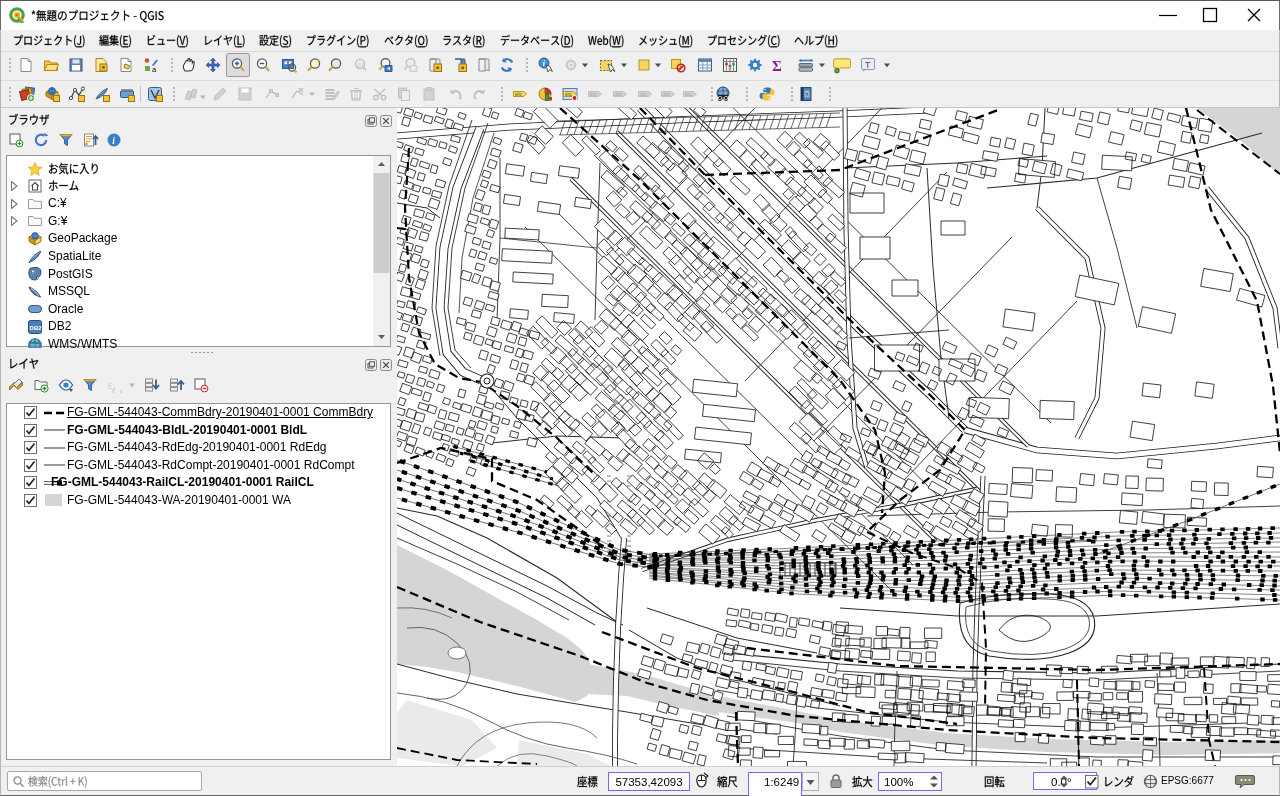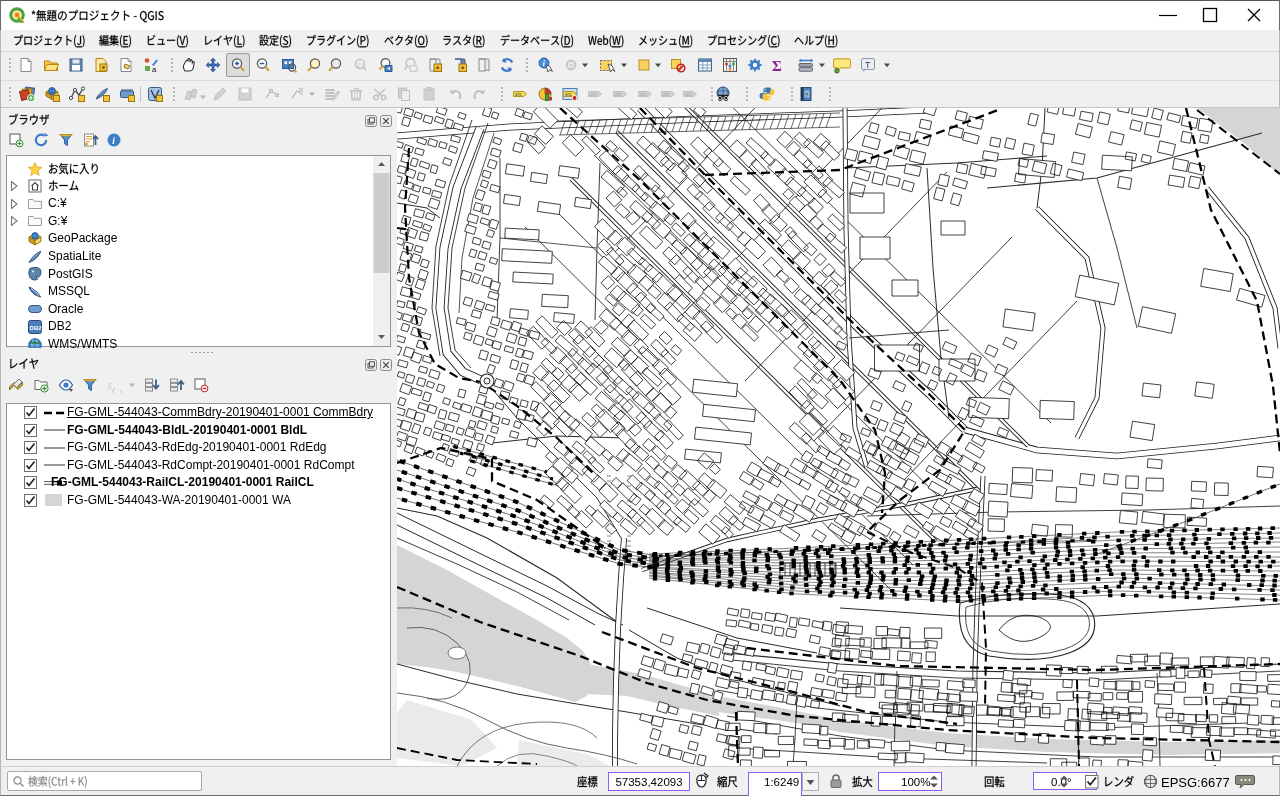--- a/index.html
+++ b/index.html
@@ -702,21 +702,21 @@
   </svg>
 <svg class="abs" style="left:829px;top:773px" width="14" height="16">
     <rect x="2" y="7" width="10" height="7.5" rx="1" fill="#9a9a9a" stroke="#6a6a6a"></rect>
     <path d="M4 7 V5 a3 3 0 0 1 6 0 V7" fill="none" stroke="#6a6a6a" stroke-width="1.5"></path>
   </svg>
 <svg style="position:absolute;left:850px;top:770.8px;overflow:visible" width="4" height="4">
     <g transform="translate(2,15.2) scale(0.85,1)" fill="#000" stroke="#000" stroke-width="0.22">
       <path d="M7.7 -10.2H8.7V-7.8H7.7ZM5.2 -8.2H11.6V-7.3H5.2ZM4.7 -8.2H5.7V-5.4Q5.7 -4.7 5.6 -3.9Q5.5 -3.0 5.4 -2.2Q5.2 -1.3 4.9 -0.5Q4.6 0.3 4.1 1.0Q4.1 0.9 3.9 0.8Q3.8 0.7 3.6 0.6Q3.5 0.5 3.4 0.4Q3.8 -0.2 4.1 -0.9Q4.4 -1.7 4.5 -2.5Q4.7 -3.2 4.7 -4.0Q4.7 -4.7 4.7 -5.4ZM7.7 -6.5 8.7 -6.4Q8.5 -5.6 8.3 -4.8Q8.2 -4.0 7.9 -3.1Q7.7 -2.3 7.5 -1.6Q7.3 -0.9 7.1 -0.3L6.3 -0.4Q6.5 -1.0 6.7 -1.8Q6.9 -2.6 7.1 -3.4Q7.2 -4.2 7.4 -5.0Q7.6 -5.8 7.7 -6.5ZM5.4 -0.7Q6.0 -0.7 6.9 -0.8Q7.8 -0.9 8.8 -0.9Q9.8 -1.0 10.8 -1.1L10.8 -0.3Q9.9 -0.2 8.9 -0.1Q8.0 0.0 7.1 0.1Q6.2 0.2 5.5 0.2ZM9.1 -3.6 9.9 -3.9Q10.3 -3.1 10.7 -2.3Q11.1 -1.5 11.4 -0.7Q11.7 0.0 11.8 0.6L10.9 1.0Q10.8 0.4 10.5 -0.4Q10.3 -1.2 9.9 -2.0Q9.5 -2.9 9.1 -3.6ZM0.3 -3.8Q1.1 -4.0 2.1 -4.3Q3.2 -4.6 4.3 -4.9L4.4 -4.0Q3.4 -3.7 2.4 -3.4Q1.4 -3.1 0.5 -2.8ZM0.5 -7.8H4.3V-6.9H0.5ZM2.2 -10.3H3.1V-0.2Q3.1 0.2 3.0 0.5Q2.9 0.7 2.7 0.8Q2.4 0.9 2.0 0.9Q1.6 1.0 1.0 1.0Q1.0 0.8 0.9 0.5Q0.8 0.3 0.7 0.0Q1.2 0.1 1.5 0.1Q1.8 0.1 1.9 0.1Q2.1 0.1 2.1 0.0Q2.2 -0.0 2.2 -0.2Z M13.0 -6.8H23.7V-5.8H13.0ZM18.9 -6.4Q19.3 -4.9 20.0 -3.6Q20.7 -2.4 21.7 -1.4Q22.6 -0.5 23.9 0.1Q23.8 0.2 23.6 0.3Q23.5 0.5 23.4 0.7Q23.3 0.8 23.2 1.0Q21.9 0.3 20.8 -0.7Q19.8 -1.8 19.1 -3.1Q18.4 -4.5 18.0 -6.1ZM17.8 -10.2H18.8Q18.8 -9.4 18.8 -8.5Q18.7 -7.5 18.6 -6.4Q18.5 -5.4 18.1 -4.3Q17.8 -3.3 17.2 -2.3Q16.6 -1.3 15.7 -0.5Q14.8 0.4 13.4 1.0Q13.3 0.8 13.1 0.5Q12.9 0.3 12.7 0.2Q14.0 -0.4 14.9 -1.2Q15.8 -2.0 16.3 -2.9Q16.9 -3.8 17.2 -4.8Q17.5 -5.8 17.6 -6.7Q17.7 -7.7 17.8 -8.6Q17.8 -9.5 17.8 -10.2Z"></path>
     </g>
   </svg>
-<div class="inbox" style="left:878px;top:771.5px;width:64px;height:19.5px;padding-left:22px;line-height:18px">100%</div>
+<div class="inbox" style="left:878px;top:771.5px;width:64px;height:19.5px;padding-left:5px;line-height:18px">100%</div>
 <svg class="abs" style="left:928px;top:774px" width="12" height="15">
     <path d="M2 5.5 L6 1.5 L10 5.5 Z M2 9.5 L6 13.5 L10 9.5 Z" fill="#555"></path>
   </svg>
 <svg style="position:absolute;left:982px;top:770.8px;overflow:visible" width="4" height="4">
     <g transform="translate(2,15.2) scale(0.85,1)" fill="#000" stroke="#000" stroke-width="0.22">
       <path d="M4.6 -6.1V-3.3H7.5V-6.1ZM3.7 -6.9H8.5V-2.5H3.7ZM1.0 -9.8H11.2V1.0H10.2V-8.8H2.0V1.0H1.0ZM1.6 -0.6H10.8V0.3H1.6Z M18.7 -9.3H23.5V-8.4H18.7ZM18.2 -5.8H23.9V-4.9H18.2ZM19.9 -5.3 20.9 -5.1Q20.8 -4.5 20.7 -3.8Q20.5 -3.1 20.3 -2.4Q20.2 -1.7 20.0 -1.1Q19.8 -0.5 19.7 0.0L18.8 -0.2Q18.9 -0.7 19.1 -1.3Q19.3 -2.0 19.4 -2.7Q19.6 -3.4 19.7 -4.0Q19.8 -4.7 19.9 -5.3ZM17.9 -0.3Q18.5 -0.4 19.4 -0.4Q20.3 -0.5 21.3 -0.6Q22.3 -0.6 23.3 -0.7L23.3 0.2Q22.4 0.2 21.4 0.3Q20.5 0.4 19.6 0.5Q18.7 0.6 18.0 0.6ZM21.6 -2.9 22.5 -3.2Q22.8 -2.6 23.1 -1.9Q23.4 -1.2 23.7 -0.6Q23.9 0.1 24.0 0.6L23.1 1.0Q23.0 0.4 22.8 -0.2Q22.6 -0.9 22.3 -1.6Q22.0 -2.3 21.6 -2.9ZM12.9 -9.0H18.1V-8.1H12.9ZM12.7 -2.0H18.2V-1.1H12.7ZM15.0 -10.3H15.9V-6.9H15.0ZM15.1 -6.9H15.9V-3.3H15.9V1.0H15.0V-3.3H15.1ZM13.9 -4.7V-3.7H17.1V-4.7ZM13.9 -6.5V-5.4H17.1V-6.5ZM13.1 -7.2H17.9V-2.9H13.1Z"></path>
     </g>
   </svg>
 <div class="inbox" style="left:1033px;top:771.5px;width:64px;height:18px;padding-left:17px;line-height:18px">0.0°</div>
 <svg class="abs" style="left:1058px;top:774px" width="12" height="15">
@@ -728,21 +728,21 @@
   </svg>
 <svg style="position:absolute;left:1101px;top:770.8px;overflow:visible" width="4" height="4">
     <g transform="translate(2,15.2) scale(0.85,1)" fill="#000" stroke="#000" stroke-width="0.22">
       <path d="M2.7 -0.4Q2.8 -0.6 2.8 -0.7Q2.8 -0.8 2.8 -1.0Q2.8 -1.2 2.8 -1.7Q2.8 -2.2 2.8 -2.9Q2.8 -3.6 2.8 -4.3Q2.8 -5.1 2.8 -5.8Q2.8 -6.5 2.8 -7.1Q2.8 -7.7 2.8 -8.0Q2.8 -8.1 2.8 -8.3Q2.8 -8.6 2.7 -8.8Q2.7 -9.0 2.7 -9.1H4.0Q3.9 -8.9 3.9 -8.5Q3.9 -8.2 3.9 -8.0Q3.9 -7.7 3.9 -7.2Q3.9 -6.8 3.9 -6.2Q3.9 -5.6 3.9 -5.0Q3.9 -4.3 3.9 -3.7Q3.9 -3.1 3.9 -2.5Q3.9 -2.0 3.9 -1.6Q3.9 -1.2 3.9 -1.1Q4.7 -1.3 5.7 -1.7Q6.6 -2.1 7.5 -2.7Q8.4 -3.2 9.2 -3.8Q9.9 -4.5 10.5 -5.2L11.1 -4.3Q9.9 -2.9 8.1 -1.8Q6.2 -0.7 4.0 0.0Q3.9 0.0 3.7 0.1Q3.6 0.2 3.4 0.2Z M15.0 -9.0Q15.3 -8.7 15.7 -8.4Q16.2 -8.1 16.6 -7.7Q17.1 -7.4 17.5 -7.0Q17.8 -6.7 18.1 -6.4L17.3 -5.6Q17.1 -5.9 16.7 -6.2Q16.3 -6.6 15.9 -6.9Q15.4 -7.3 15.0 -7.6Q14.6 -8.0 14.2 -8.2ZM13.9 -0.8Q15.0 -1.0 15.8 -1.2Q16.7 -1.5 17.4 -1.9Q18.2 -2.2 18.8 -2.6Q19.7 -3.2 20.5 -3.9Q21.3 -4.7 21.9 -5.5Q22.5 -6.3 22.9 -7.1L23.5 -6.0Q23.1 -5.2 22.4 -4.4Q21.8 -3.7 21.1 -2.9Q20.3 -2.2 19.3 -1.6Q18.7 -1.2 18.0 -0.9Q17.3 -0.5 16.4 -0.2Q15.6 0.1 14.6 0.3Z M33.7 -9.9Q33.9 -9.6 34.1 -9.3Q34.3 -9.0 34.4 -8.7Q34.6 -8.4 34.7 -8.2L34.1 -7.9Q33.9 -8.2 33.6 -8.7Q33.3 -9.2 33.1 -9.6ZM35.1 -10.3Q35.3 -10.1 35.5 -9.8Q35.6 -9.5 35.8 -9.2Q36.0 -8.9 36.1 -8.7L35.4 -8.4Q35.2 -8.8 35.0 -9.2Q34.7 -9.7 34.4 -10.1ZM29.1 -5.3Q29.7 -5.0 30.3 -4.6Q31.0 -4.1 31.6 -3.7Q32.3 -3.2 32.9 -2.8Q33.4 -2.4 33.9 -2.0L33.1 -1.1Q32.7 -1.5 32.1 -2.0Q31.6 -2.4 30.9 -2.9Q30.3 -3.4 29.6 -3.8Q29.0 -4.2 28.4 -4.6ZM34.7 -7.5Q34.6 -7.4 34.5 -7.2Q34.5 -7.0 34.4 -6.9Q34.2 -6.2 33.9 -5.5Q33.6 -4.8 33.2 -4.1Q32.7 -3.3 32.2 -2.7Q31.4 -1.7 30.1 -0.7Q28.9 0.2 27.2 0.9L26.3 0.0Q27.4 -0.3 28.3 -0.8Q29.3 -1.3 30.0 -2.0Q30.8 -2.6 31.3 -3.2Q31.8 -3.8 32.2 -4.5Q32.6 -5.1 32.8 -5.8Q33.1 -6.4 33.3 -7.0H28.8L29.2 -7.9H33.0Q33.3 -7.9 33.5 -8.0Q33.7 -8.0 33.9 -8.0ZM30.6 -9.3Q30.4 -9.1 30.3 -8.8Q30.1 -8.5 30.0 -8.3Q29.7 -7.6 29.1 -6.8Q28.5 -6.0 27.7 -5.2Q26.9 -4.5 26.0 -3.8L25.1 -4.4Q26.2 -5.1 26.9 -5.9Q27.7 -6.6 28.2 -7.4Q28.7 -8.1 29.0 -8.7Q29.1 -8.8 29.2 -9.1Q29.4 -9.4 29.4 -9.7Z"></path>
     </g>
   </svg>
 <svg class="abs" style="left:1143px;top:773.5px" width="15" height="15" viewBox="0 0 15 15">
     <circle cx="7.5" cy="7.5" r="6.2" fill="#e8e8e8" stroke="#555"></circle>
     <path d="M1.5 5.5 h12 M1.5 9.5 h12 M7.5 1.3 v12.4 M4.3 2.3 a9 9 0 0 0 0 10.4 M10.7 2.3 a9 9 0 0 1 0 10.4" stroke="#555" stroke-width="0.8" fill="none"></path>
   </svg>
-<div class="treetxt" style="left:1161px;top:775px;font-size:13px">EPSG:6677</div>
+<div class="treetxt" style="left:1161px;top:775px;font-size:10px">EPSG:6677</div>
 <svg class="abs" style="left:1235px;top:774px" width="20" height="16" viewBox="0 0 20 16">
     <path d="M2 1.5 h16 a1.5 1.5 0 0 1 1.5 1.5 v6 a1.5 1.5 0 0 1 -1.5 1.5 h-9 l-4 3.5 1 -3.5 h-4 a1.5 1.5 0 0 1 -1.5 -1.5 v-6 a1.5 1.5 0 0 1 1.5 -1.5 z" fill="#8a8a7a" stroke="#5a5a4a"></path>
     <circle cx="6.5" cy="6" r="1" fill="#fff"></circle>
     <circle cx="10.5" cy="6" r="1" fill="#fff"></circle>
     <circle cx="14.5" cy="6" r="1" fill="#fff"></circle>
   </svg>
 <svg class="abs" style="left:397px;top:108px" width="883" height="658" viewBox="0 0 883 658">
     <rect width="883" height="658" fill="#fff"></rect>
     <polygon points="0,437 50,462 100,490 140,512 170,530 185,542 193,554 196,572 190,588 178,594 150,586 120,578 90,571 60,564 30,559 0,556" fill="#d5d5d5"></polygon>
     <polygon points="190,556 245,566 300,582 320,592 322,608 272,598 230,588 188,586" fill="#d5d5d5"></polygon>

